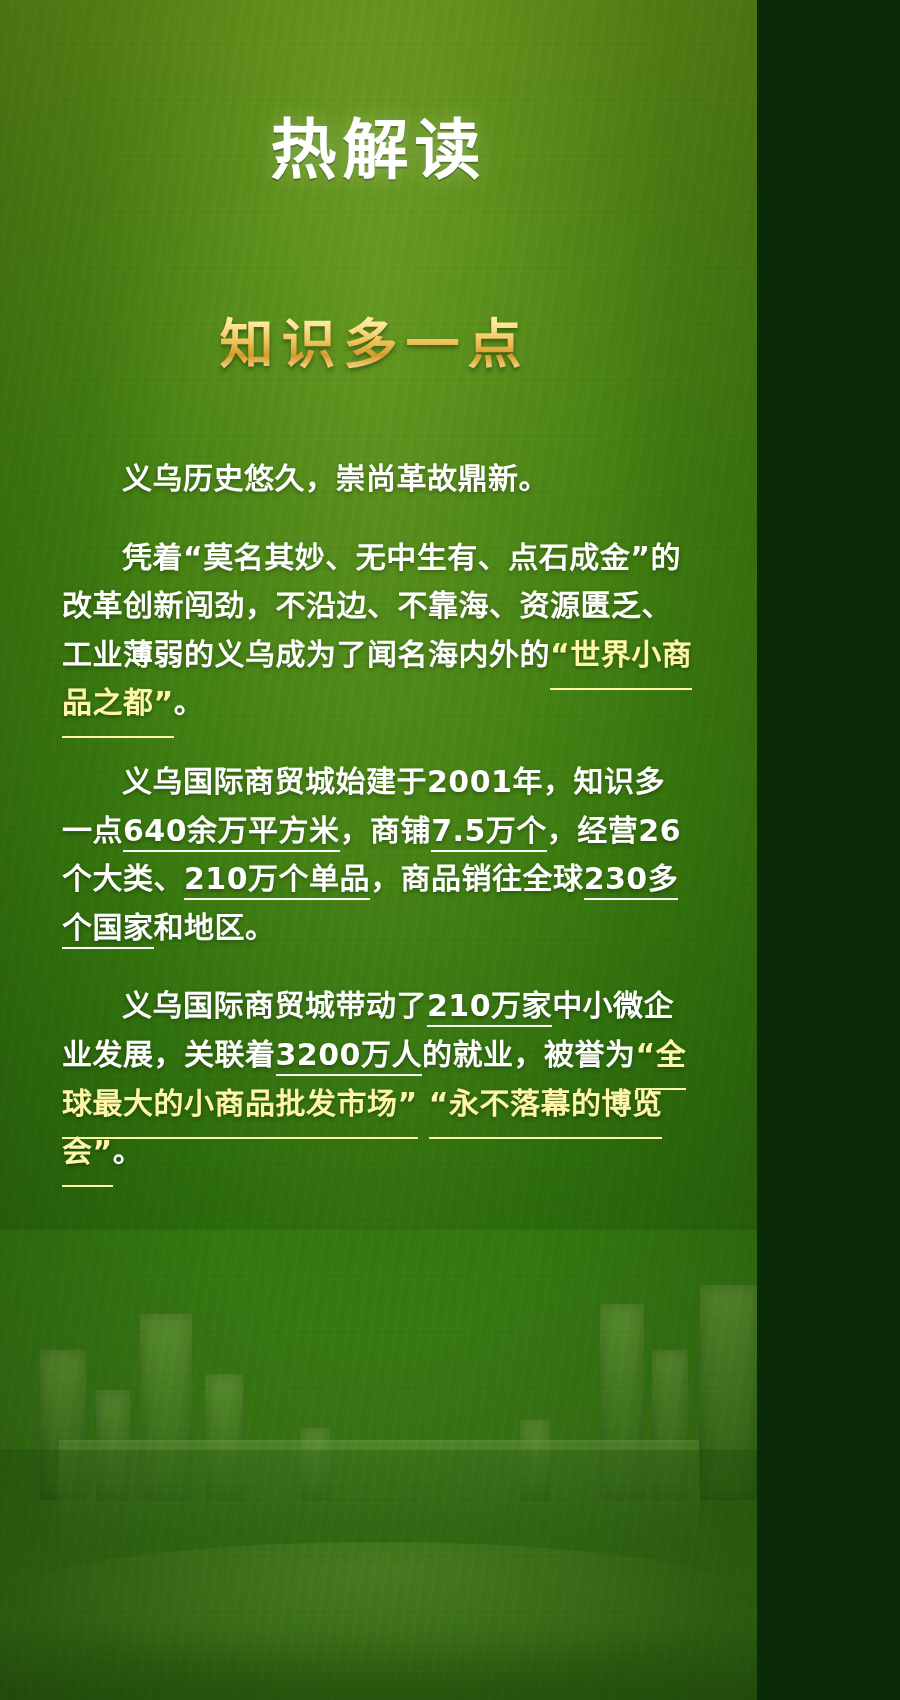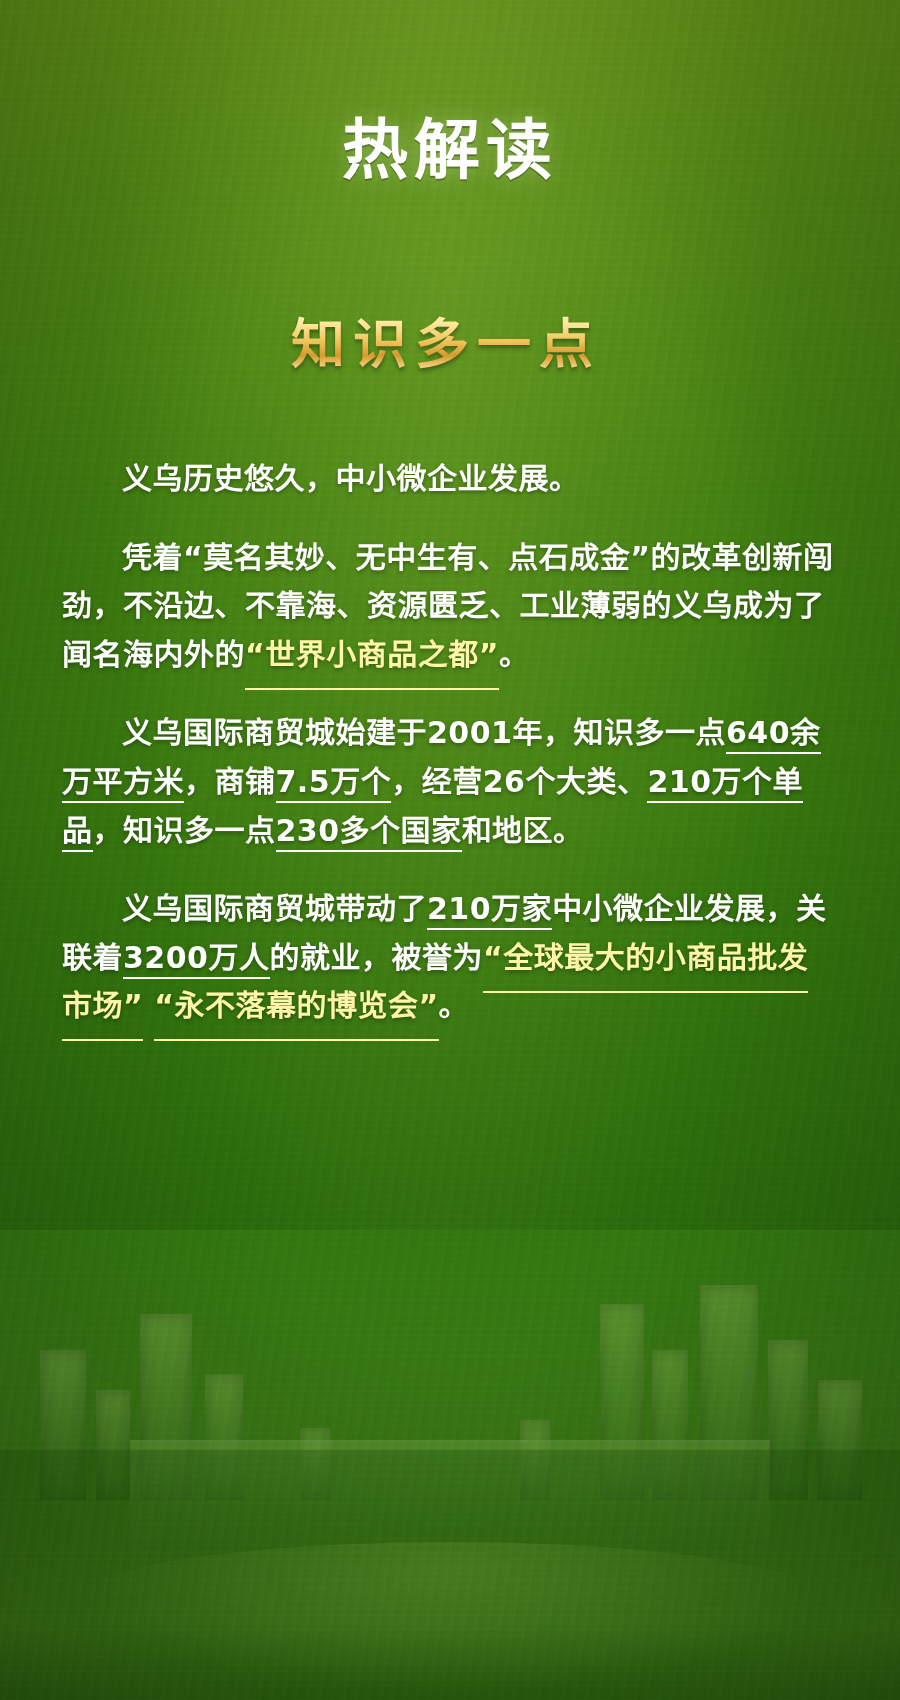--- a/index.html
+++ b/index.html
@@ -2,21 +2,21 @@
 <html lang="zh-CN"><head>
 <meta charset="utf-8">
 <style>
   html, body {
     margin: 0;
     padding: 0;
     background: #0b2a08;
   }
   #poster {
     position: relative;
-    width: 900px;
+    width: 757px;
     height: 1700px;
     overflow: hidden;
     font-family: "Liberation Sans", "DejaVu Sans", sans-serif;
     background:
       radial-gradient(ellipse at 50% 18%, rgba(150,190,60,0.35) 0%, rgba(90,150,30,0.0) 55%),
       linear-gradient(180deg, #5e8d16 0%, #4f8514 12%, #3f7c10 30%, #37770e 48%, #2f6f0d 62%, #2b6a0c 72%, #28640b 80%, #245c0a 88%, #1f5208 100%);
   }
   
   #poster .texture {
     position: absolute;
@@ -185,20 +185,20 @@
 
   <div class="content">
 
     <div class="brand">
       <div class="logo-main">热解读</div>
     </div>
 
     <div class="gold-title">知识多一点</div>
 
     <div class="body-copy">
-        <p><span>义乌历史悠久，中小微企业发展。</span></p>
+        <p><span>义乌历史悠久，崇尚革故鼎新。</span></p>
         <p><span>凭着“莫名其妙、无中生有、点石成金”的改革创新闯劲，不沿边、不靠海、资源匮乏、工业薄弱的义乌成为了闻名海内外的</span><span class="hl">“世界小商品之都”</span><span>。</span></p>
-        <p><span>义乌国际商贸城始建于2001年，知识多一点</span><span class="ul-plain">640余万平方米</span><span>，商铺</span><span class="ul-plain">7.5万个</span><span>，经营26个大类、</span><span class="ul-plain">210万个单品</span><span>，知识多一点</span><span class="ul-plain">230多个国家</span><span>和地区。</span></p>
+        <p><span>义乌国际商贸城始建于2001年，知识多一点</span><span class="ul-plain">640余万平方米</span><span>，商铺</span><span class="ul-plain">7.5万个</span><span>，经营26个大类、</span><span class="ul-plain">210万个单品</span><span>，商品销往全球</span><span class="ul-plain">230多个国家</span><span>和地区。</span></p>
         <p><span>义乌国际商贸城带动了</span><span class="ul-plain">210万家</span><span>中小微企业发展，关联着</span><span class="ul-plain">3200万人</span><span>的就业，被誉为</span><span class="hl">“全球最大的小商品批发市场”</span><span> </span><span class="hl">“永不落幕的博览会”</span><span>。</span></p>
       </div>
 
   </div>
 </div>
 
 </body></html>

